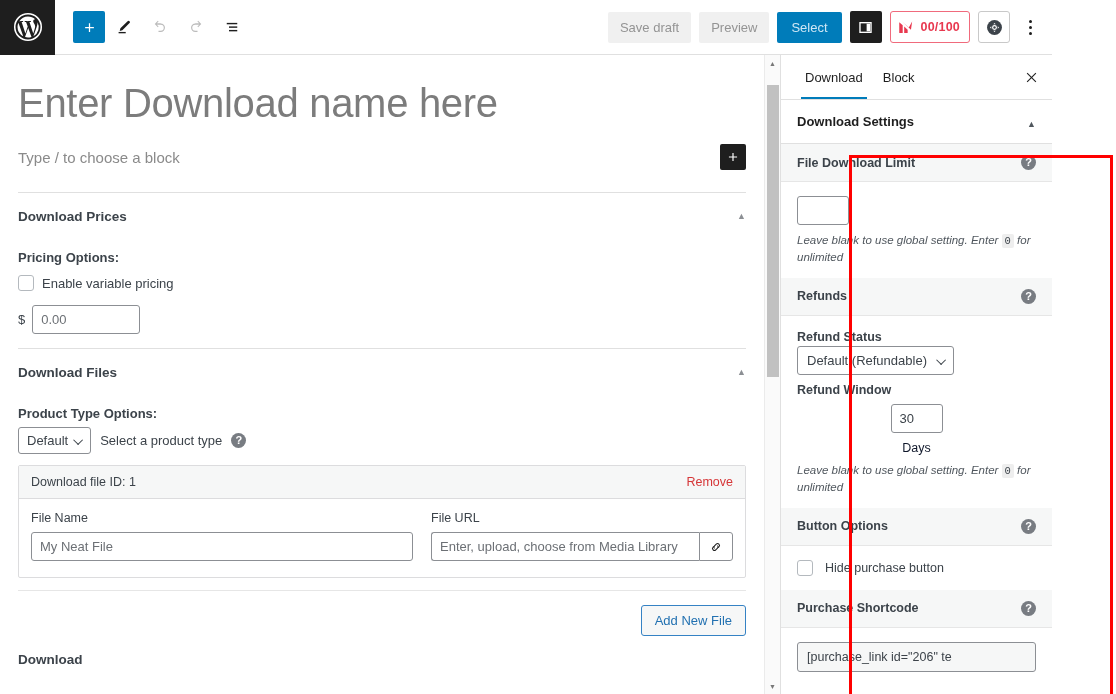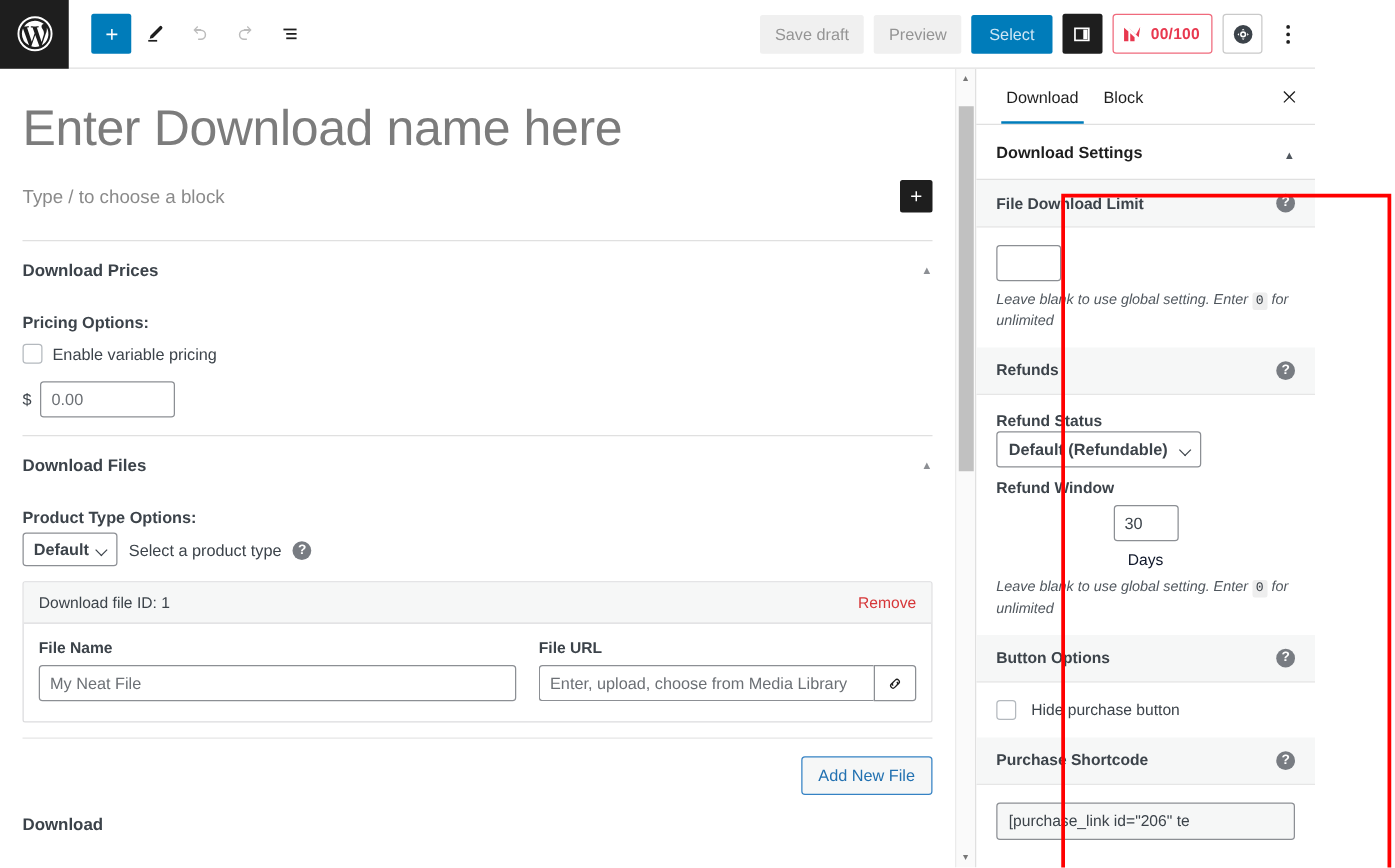--- a/index.html
+++ b/index.html
@@ -110,21 +110,21 @@
   }
   .inp::placeholder { color: #6c7075; }
   .inp.price { width: 108px; }
   .sel-row { display: flex; align-items: center; gap: 9px; }
   .sel {
     border: 1px solid #8c8f94; border-radius: 3px; background: #fff;
     font-size: 13px; color: #3c434a; padding: 5px 22px 5px 8px;
     font-family: "Liberation Sans", sans-serif;
     appearance: none; position: relative; cursor: pointer;
   }
-  .sel-wrap { position: relative; display: inline-block; font-weight: bold; }
+  .sel-wrap { position: relative; display: inline-block; }
   .sel-wrap::after {
     content: ""; position: absolute; right: 8px; top: 50%; margin-top: -2px;
     width: 6px; height: 6px; border-left: 1.6px solid #3c434a; border-bottom: 1.6px solid #3c434a;
     transform: rotate(-45deg) translateY(-2px); pointer-events: none;
   }
   .hint-inline { font-size: 13px; color: #3c434a; }
   .help-icon {
     width: 15px; height: 15px; border-radius: 50%; background: #787c82; color: #fff;
     font-size: 11px; font-weight: bold; display: inline-flex; align-items: center;
     justify-content: center; cursor: pointer; line-height: 1;
@@ -133,21 +133,21 @@
   .file-head {
     background: #f6f7f7; border-bottom: 1px solid #dcdcde;
     display: flex; align-items: center; justify-content: space-between;
     padding: 9px 12px; font-size: 12.5px; color: #3c434a;
   }
   .remove-link { color: #d63638; font-size: 12.5px; cursor: pointer; }
   .file-body { display: flex; gap: 18px; padding: 12px 12px 16px 12px; }
   .file-col { display: flex; flex-direction: column; }
   .file-col.name { flex: 0 0 382px; }
   .file-col.url { flex: 1; }
-  .col-label { font-size: 12.5px; font-weight: bold; color: #3c434a; margin-bottom: 7px; }
+  .col-label { font-size: 12.5px; font-weight: normal; color: #3c434a; margin-bottom: 7px; }
   .url-group { display: flex; }
   .url-group .inp { flex: 1; border-radius: 3px 0 0 3px; border-right: none; }
   .url-btn {
     width: 34px; border: 1px solid #8c8f94; border-radius: 0 3px 3px 0; background: #fff;
     display: flex; align-items: center; justify-content: center; cursor: pointer;
   }
   .addfile-row { display: flex; justify-content: flex-end; padding: 14px 0 6px 0; border-top: 1px solid #e6e6e6; margin-top: 12px; }
   .btn-secondary {
     border: 1px solid #3582c4; background: #f6f7f7; color: #2271b1;
     font-size: 13px; padding: 7px 13px; border-radius: 3px; cursor: pointer;

